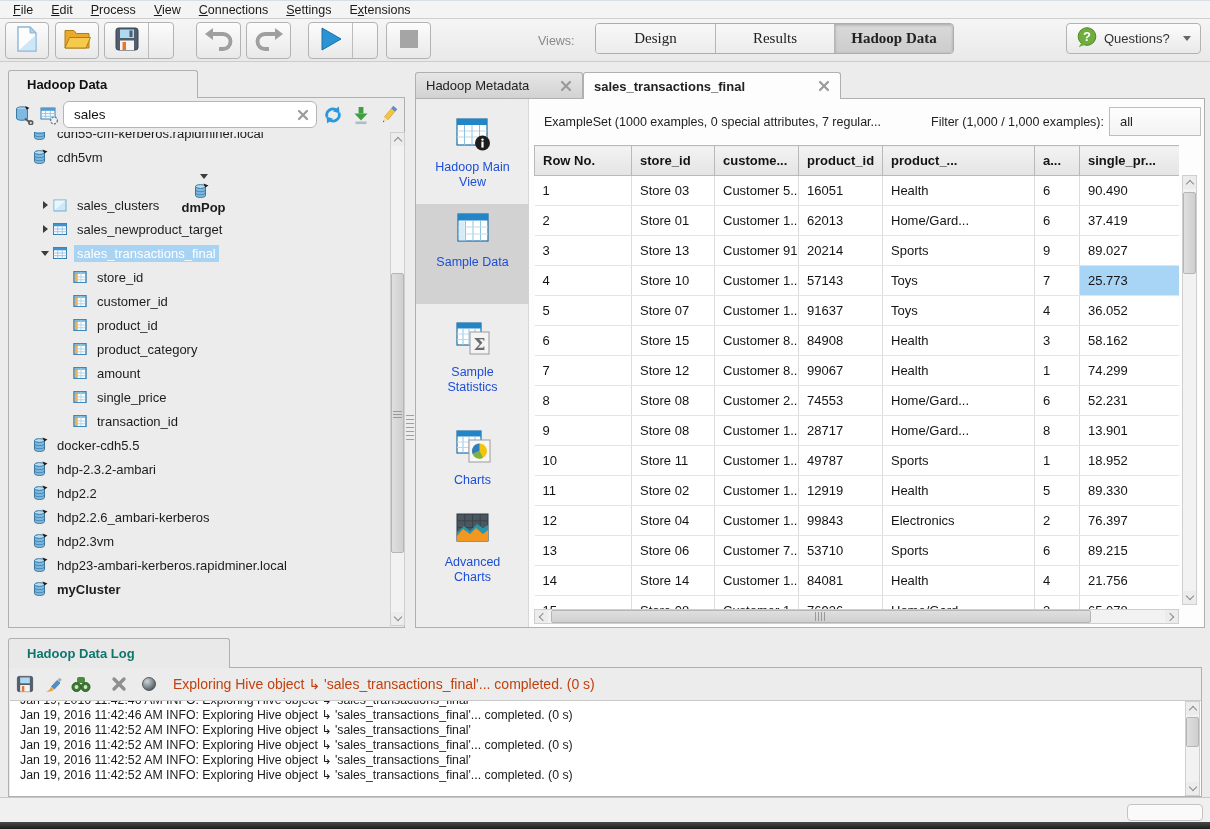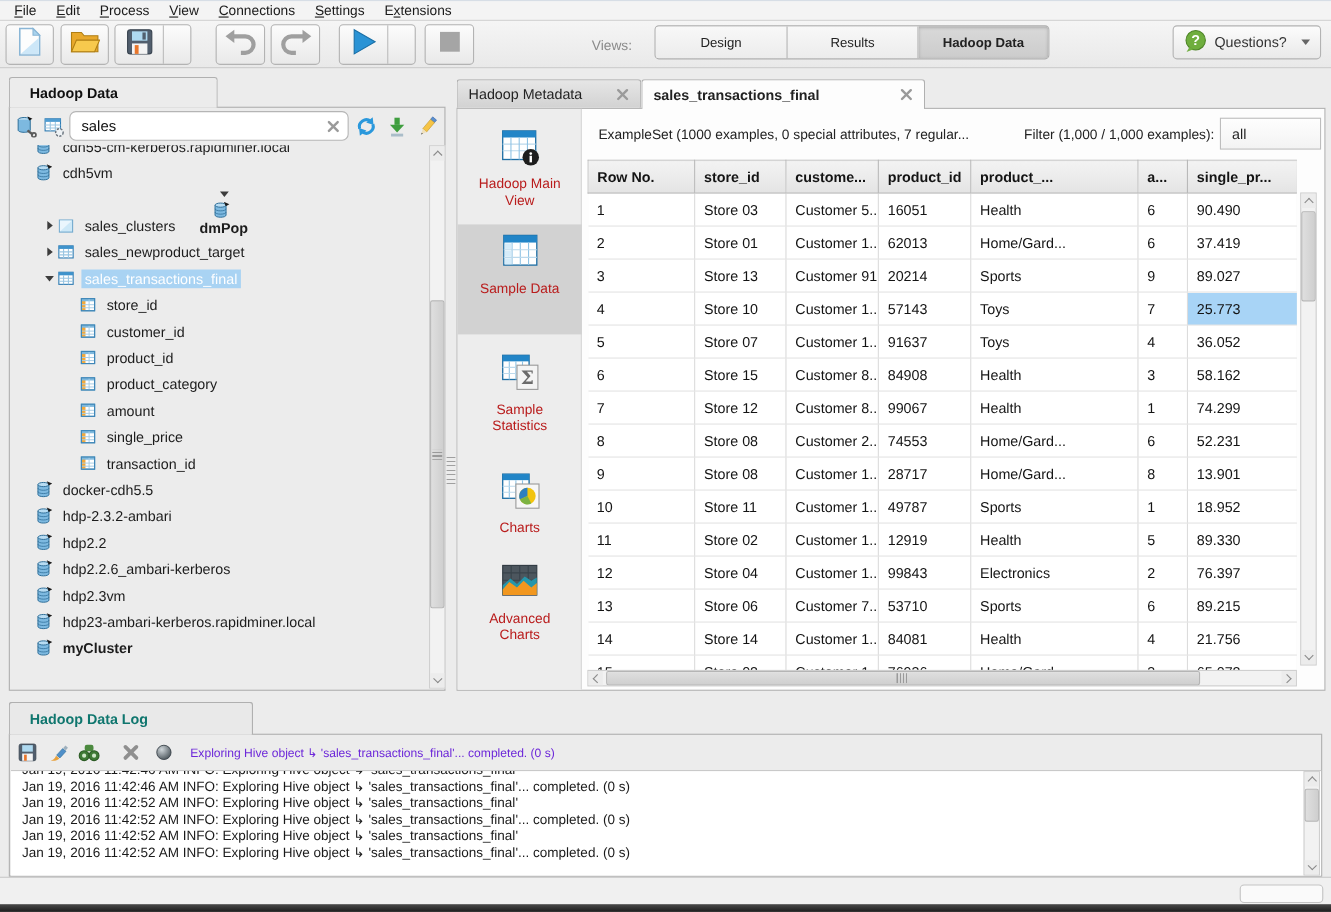--- a/index.html
+++ b/index.html
@@ -12,21 +12,21 @@
   .menu-item{padding:0 9px;height:18px;line-height:18px;cursor:default;}
 
   
   #toolbar{position:absolute;left:0;top:19px;width:1210px;height:43px;background:linear-gradient(#f5f5f5,#e9e9e9);border-bottom:1px solid #cccccc;}
   .tbtn{position:absolute;top:3px;height:37px;border:1px solid #b3b3b3;border-radius:4px;background:linear-gradient(#fcfcfc,#e9e9e9);display:flex;align-items:center;justify-content:center;}
   .tgroup{position:absolute;top:3px;height:37px;border:1px solid #b3b3b3;border-radius:4px;background:linear-gradient(#fcfcfc,#e9e9e9);display:flex;}
   .tgroup .seg{display:flex;align-items:center;justify-content:center;}
   .tgroup .seg+.seg{border-left:1px solid #bcbcbc;}
   #views-label{position:absolute;left:538px;top:15px;font-size:12.5px;color:#8a8a8a;}
   #views{position:absolute;left:595px;top:4px;height:31px;display:flex;border:1px solid #adadad;border-radius:4px;overflow:hidden;}
-  .vbtn{width:119px;height:100%;display:flex;align-items:center;justify-content:center;font-size:12px;color:#222;background:linear-gradient(#f8f8f8,#ececec);}
+  .vbtn{width:119px;height:100%;display:flex;align-items:center;justify-content:center;font-size:15px;color:#222;background:linear-gradient(#f8f8f8,#ececec);font-family:Liberation Serif, serif;}
   .vbtn+.vbtn{border-left:1px solid #b6b6b6;}
   .vbtn.active{background:linear-gradient(#d9d9d9,#cccccc);font-weight:bold;box-shadow:inset 0 1px 3px rgba(0,0,0,.25);}
   #questions-btn{position:absolute;left:1066px;top:4px;width:135px;height:31px;border:1px solid #b3b3b3;border-radius:4px;background:linear-gradient(#fcfcfc,#e9e9e9);display:flex;align-items:center;gap:6px;padding:0 9px;font-size:13px;color:#333;}
   #questions-btn .caret{width:0;height:0;border-left:4px solid transparent;border-right:4px solid transparent;border-top:5px solid #666;margin-left:auto;}
 
   
   #left-tab{position:absolute;left:8px;top:70px;width:190px;height:28px;background:#ececec;border:1px solid #b0b0b0;border-bottom:none;border-radius:3px 3px 0 0;font-size:13px;font-weight:bold;color:#111;line-height:27px;padding-left:18px;z-index:3;}
   #left-panel{position:absolute;left:8px;top:97px;width:397px;height:531px;background:#ececec;border:1px solid #b0b0b0;z-index:2;}
   #lp-toolbar{position:absolute;left:0;top:0;width:100%;height:33px;}
   .lp-icon{position:absolute;top:6px;width:22px;height:22px;display:flex;align-items:center;justify-content:center;}
@@ -58,21 +58,21 @@
   #lp-sbar{left:381px;top:34px;width:15px;height:494px;}
   #splitter{position:absolute;left:406px;top:412px;width:8px;height:28px;background-image:repeating-linear-gradient(0deg,#9f9f9f 0 1px,transparent 1px 4px);}
 
   
   #main-tabs{position:absolute;left:415px;top:72px;height:27px;display:flex;z-index:3;}
   .mtab{height:26px;border:1px solid #b0b0b0;border-bottom:none;border-radius:3px 3px 0 0;background:linear-gradient(#e6e6e6,#d2d2d2);display:flex;align-items:center;padding:0 10px;font-size:13px;color:#222;gap:8px;}
   .mtab.active{background:#fdfdfd;font-weight:bold;height:27px;}
   .mtab .tab-close{display:flex;align-items:center;margin-left:auto;}
   #main-panel{position:absolute;left:415px;top:98px;width:790px;height:530px;background:#fdfdfd;border:1px solid #b0b0b0;z-index:2;}
   #side-nav{position:absolute;left:0;top:0;width:113px;height:528px;background:#ededed;border-right:1px solid #d8d8d8;}
-  .nav-item{position:absolute;left:0;width:113px;display:flex;flex-direction:column;align-items:center;justify-content:flex-start;padding-top:6px;font-size:12.5px;color:#b91c1c;text-align:center;line-height:15px;}
+  .nav-item{position:absolute;left:0;width:113px;display:flex;flex-direction:column;align-items:center;justify-content:flex-start;padding-top:6px;font-size:12.5px;color:#1d4ed8;text-align:center;line-height:15px;}
   .nav-item.selected{background:#d2d2d2;}
   .nav-label{margin-top:3px;width:90px;}
 
   #es-header{position:absolute;left:113px;top:0;width:677px;height:46px;}
   #es-text{position:absolute;left:15px;top:16px;font-size:12.5px;color:#222;}
   #filter-label{position:absolute;right:102px;top:16px;font-size:12.5px;color:#222;}
   #filter-select{position:absolute;left:580px;top:8px;width:92px;height:29px;border:1px solid #bdbdbd;background:linear-gradient(#fefefe,#f3f3f3);font-size:13px;color:#222;line-height:27px;padding-left:10px;}
 
   #table-wrap{position:absolute;left:118px;top:46px;width:645px;height:464px;overflow:hidden;}
   table.dtable{border-collapse:collapse;table-layout:fixed;width:645px;font-size:13px;color:#141414;}
@@ -80,21 +80,21 @@
   table.dtable td{height:30px;border-right:1px solid #dcdcdc;border-bottom:1px solid #e4e4e4;padding:0 0 0 8px;white-space:nowrap;overflow:hidden;background:#fff;}
   table.dtable td.hl{background:#a8d4f6;}
   #table-vsbar{left:766px;top:76px;width:15px;height:430px;}
   #table-hsbar{left:118px;top:510px;width:645px;height:15px;}
 
   
   #log-tab{position:absolute;left:8px;top:638px;width:222px;height:30px;background:#e9e9e9;border:1px solid #b0b0b0;border-bottom:none;border-radius:3px 3px 0 0;font-size:13px;font-weight:bold;color:#0f766e;line-height:29px;padding-left:18px;z-index:3;}
   #log-panel{position:absolute;left:8px;top:667px;width:1194px;height:130px;background:#ececec;border:1px solid #b0b0b0;z-index:2;}
   #log-toolbar{position:absolute;left:0;top:0;width:100%;height:32px;display:flex;align-items:center;}
   .log-icon{display:flex;align-items:center;justify-content:center;width:20px;height:20px;}
-  #log-status{font-size:11px;color:#6d28d9;margin-left:14px;}
+  #log-status{font-size:14px;color:#c2410c;margin-left:14px;}
   #log-body{position:absolute;left:1px;top:32px;width:1191px;height:96px;background:#fff;border-top:1px solid #c9c9c9;overflow:hidden;padding-left:10px;}
   .log-line{font-size:12.3px;color:#1a1a1a;line-height:15px;white-space:nowrap;}
   #log-sbar{left:1176px;top:33px;width:15px;height:95px;}
 
   
   #statusbar{position:absolute;left:0;top:797px;width:1210px;height:25px;background:#f0f0f0;border-top:1px solid #c8c8c8;}
   #progress-box{position:absolute;left:1127px;top:6px;width:76px;height:17px;border:1px solid #c3c3c3;border-radius:4px;background:#fafafa;}
   #bottom-strip{position:absolute;left:0;top:822px;width:1210px;height:7px;background:linear-gradient(#4a4a4a,#1c1c1c);}
 </style>
 </head>

